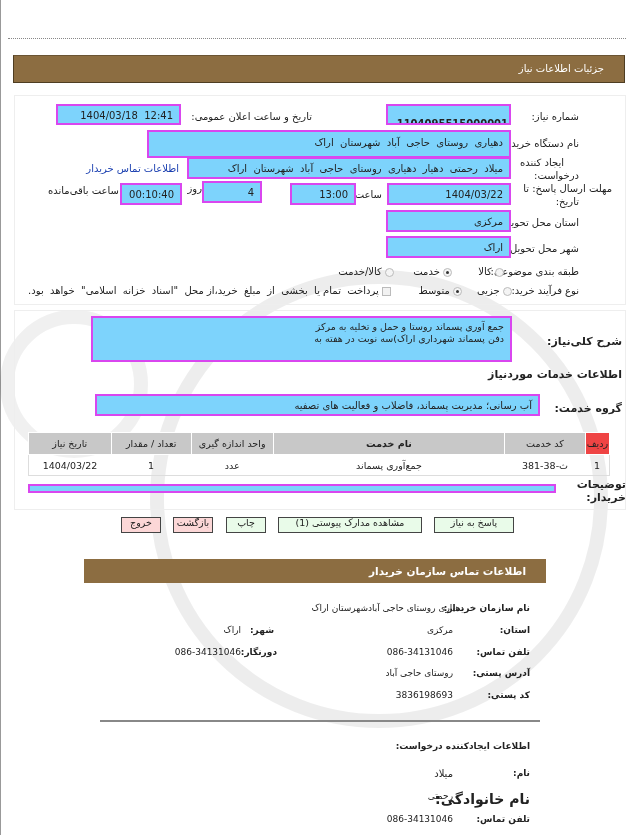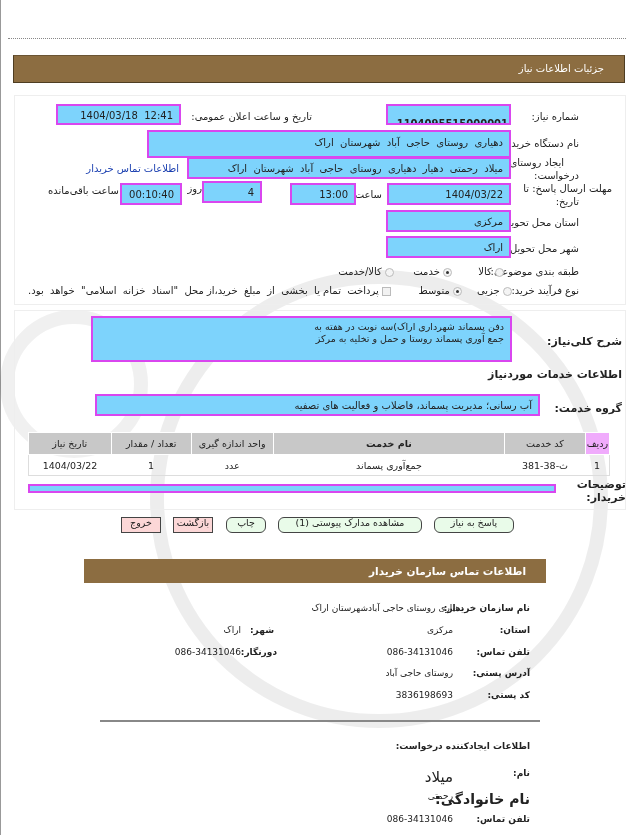--- a/index.html
+++ b/index.html
@@ -22,21 +22,21 @@
                      border-radius:50%; background:#333; }
   .chk { display:inline-block; width:9px; height:9px; border:1px solid #bbb; background:#f2f2f2;
          box-sizing:border-box; vertical-align:middle; }
   .link { color:#1a3fb0; }
   .bold { font-weight:bold; }
   table.svc { position:absolute; border-collapse:collapse; font-size:9.5px; }
   table.svc th { background:#c8c8c8; color:#222; font-weight:normal; height:19px; border:1px solid #fff; }
   table.svc td { text-align:center; height:18px; border-top:1px solid #ddd; }
   .btn { position:absolute; height:16px; border:1px solid #444; box-sizing:border-box; font-size:9.5px;
          text-align:center; line-height:10px; cursor:pointer; }
-  .btn.green { background:#e9fbe9;border-radius:6px; }
+  .btn.green { background:#e9fbe9; }
   .btn.red { background:#fcd7d7; }
   .wm { position:absolute; border:14px solid rgba(0,0,0,0.08); border-radius:50%; pointer-events:none; }
 </style>
 </head>
 <body>
 
 <div class="leftedge"></div>
 <div class="dotline"></div>
 
 <div class="wm" style="left:150px; top:270px; width:430px; height:430px; border-color:rgba(0,0,0,0.07);"></div>
@@ -49,21 +49,21 @@
 <div class="panel" style="top:95px; height:210px; left:14px; width:612px;"></div>
 
 <div class="lbl" style="right:55px; top:111px;">شماره نیاز:</div>
 <div class="box ltr" style="left:386px; top:104px; width:125px; height:21px; line-height:19px; padding:8px 1px; direction:ltr;font-weight:bold;">1104095515000001</div>
 <div class="lbl" style="right:322px; top:111px;">تاریخ و ساعت اعلان عمومی:</div>
 <div class="box ltr" style="left:56px; top:104px; width:125px; height:21px; line-height:19px; direction:ltr; white-space:pre;">1404/03/18  12:41</div>
 
 <div class="lbl" style="right:55px; top:138px;">نام دستگاه خریدار:</div>
 <div class="box" style="left:147px; top:130px; width:364px; height:28px; line-height:21px; white-space:pre;">دهیاری  روستای  حاجی  آباد  شهرستان  اراک</div>
 
-<div class="lbl" style="right:70px; top:157px;">ایجاد  روستای</div>
+<div class="lbl" style="right:70px; top:157px;">ایجاد  کننده</div>
 <div class="lbl" style="right:55px; top:170px;">درخواست:</div>
 <div class="box" style="left:187px; top:157px; width:324px; height:22px; line-height:20px; white-space:pre;">میلاد  رحمتی  دهیار  دهیاری  روستای  حاجی  آباد  شهرستان  اراک</div>
 <div class="lbl link" style="right:455px; top:163px; cursor:pointer;">اطلاعات تماس خریدار</div>
 
 <div class="lbl" style="right:22px; top:183px;">مهلت  ارسال  پاسخ:  تا</div>
 <div class="lbl" style="right:55px; top:196px;">تاریخ:</div>
 <div class="box ltr" style="left:387px; top:183px; width:124px; height:22px; line-height:20px; direction:ltr;">1404/03/22</div>
 <div class="lbl" style="right:252px; top:189px;">ساعت</div>
 <div class="box" style="left:290px; top:183px; width:66px; height:22px; line-height:20px; direction:ltr;">13:00</div>
 <div class="box" style="left:202px; top:181px; width:60px; height:22px; line-height:20px; direction:ltr;">4</div>
@@ -101,33 +101,33 @@
   <span>متوسط</span>
 </div>
 <div class="lbl" style="right:243px; top:285px;">
   <span class="chk"></span>
   <span style="white-space:pre;">پرداخت  تمام یا  بخشی  از  مبلغ  خرید،از محل  "اسناد  خزانه  اسلامی"  خواهد  بود.</span>
 </div>
 
 <div class="panel" style="top:310px; height:200px; left:14px; width:612px;"></div>
 <div class="lbl bold" style="right:12px; top:335px; font-size:11px;">شرح کلی‌نیاز:</div>
 <div class="box" style="left:91px; top:316px; width:421px; height:46px; padding:3px 6px 0; white-space:normal; line-height:12px; font-size:9.5px;">
+  <div>جمع آوری پسماند روستا و حمل و تخلیه به مرکز</div>
   <div>دفن پسماند شهرداری اراک)سه نوبت در هفته به</div>
-  <div>جمع آوری پسماند روستا و حمل و تخلیه به مرکز</div>
 </div>
 
 <div class="lbl bold" style="right:12px; top:368px; font-size:11px;">اطلاعات خدمات موردنیاز</div>
 
 <div class="lbl bold" style="right:12px; top:402px; font-size:11px;">گروه خدمت:</div>
 <div class="box" style="left:95px; top:394px; width:445px; height:22px; line-height:20px;">آب رسانی؛ مدیریت پسماند، فاضلاب و فعالیت های تصفیه</div>
 
 <table class="svc" style="left:28px; top:432px; width:582px; border:1px solid #ddd;">
   <thead>
     <tr>
-      <th style="width:20px; background:#f0abfc;">ردیف</th>
+      <th style="width:20px; background:#ef4444;">ردیف</th>
       <th style="width:78px;">کد خدمت</th>
       <th style="width:232px;font-weight:bold;">نام خدمت</th>
       <th style="width:80px;">واحد اندازه گیری</th>
       <th style="width:78px;">تعداد / مقدار</th>
       <th style="width:80px;">تاریخ نیاز</th>
     </tr>
   </thead>
   <tbody>
     <tr>
       <td>1</td>
@@ -170,17 +170,17 @@
 <div class="lbl bold" style="right:104px; top:668px; font-size:9px;">آدرس پستی:</div>
 <div class="lbl" style="right:181px; top:668px; font-size:9px;">روستای حاجی آباد</div>
 
 <div class="lbl bold" style="right:104px; top:690px; font-size:9px;">کد پستی:</div>
 <div class="lbl" style="right:181px; top:690px; font-size:9px;">3836198693</div>
 
 <div class="abs" style="left:100px; top:720px; width:440px; border-top:2px solid #888;"></div>
 
 <div class="lbl bold" style="right:104px; top:741px; font-size:9px;">اطلاعات ایجادکننده درخواست:</div>
 <div class="lbl bold" style="right:104px; top:768px; font-size:9px;">نام:</div>
-<div class="lbl" style="right:181px; top:768px; font-size:15px;">میلاد</div>
+<div class="lbl" style="right:181px; top:768px; font-size:10px;">میلاد</div>
 <div class="lbl bold" style="right:104px; top:791px; font-size:14px;">نام خانوادگی:</div>
 <div class="lbl" style="right:181px; top:791px; font-size:9px;">رحمتی</div>
 <div class="lbl bold" style="right:104px; top:814px; font-size:9px;">تلفن تماس:</div>
 <div class="lbl" style="right:181px; top:814px; font-size:9px;">086-34131046</div>
 
 </body></html>

